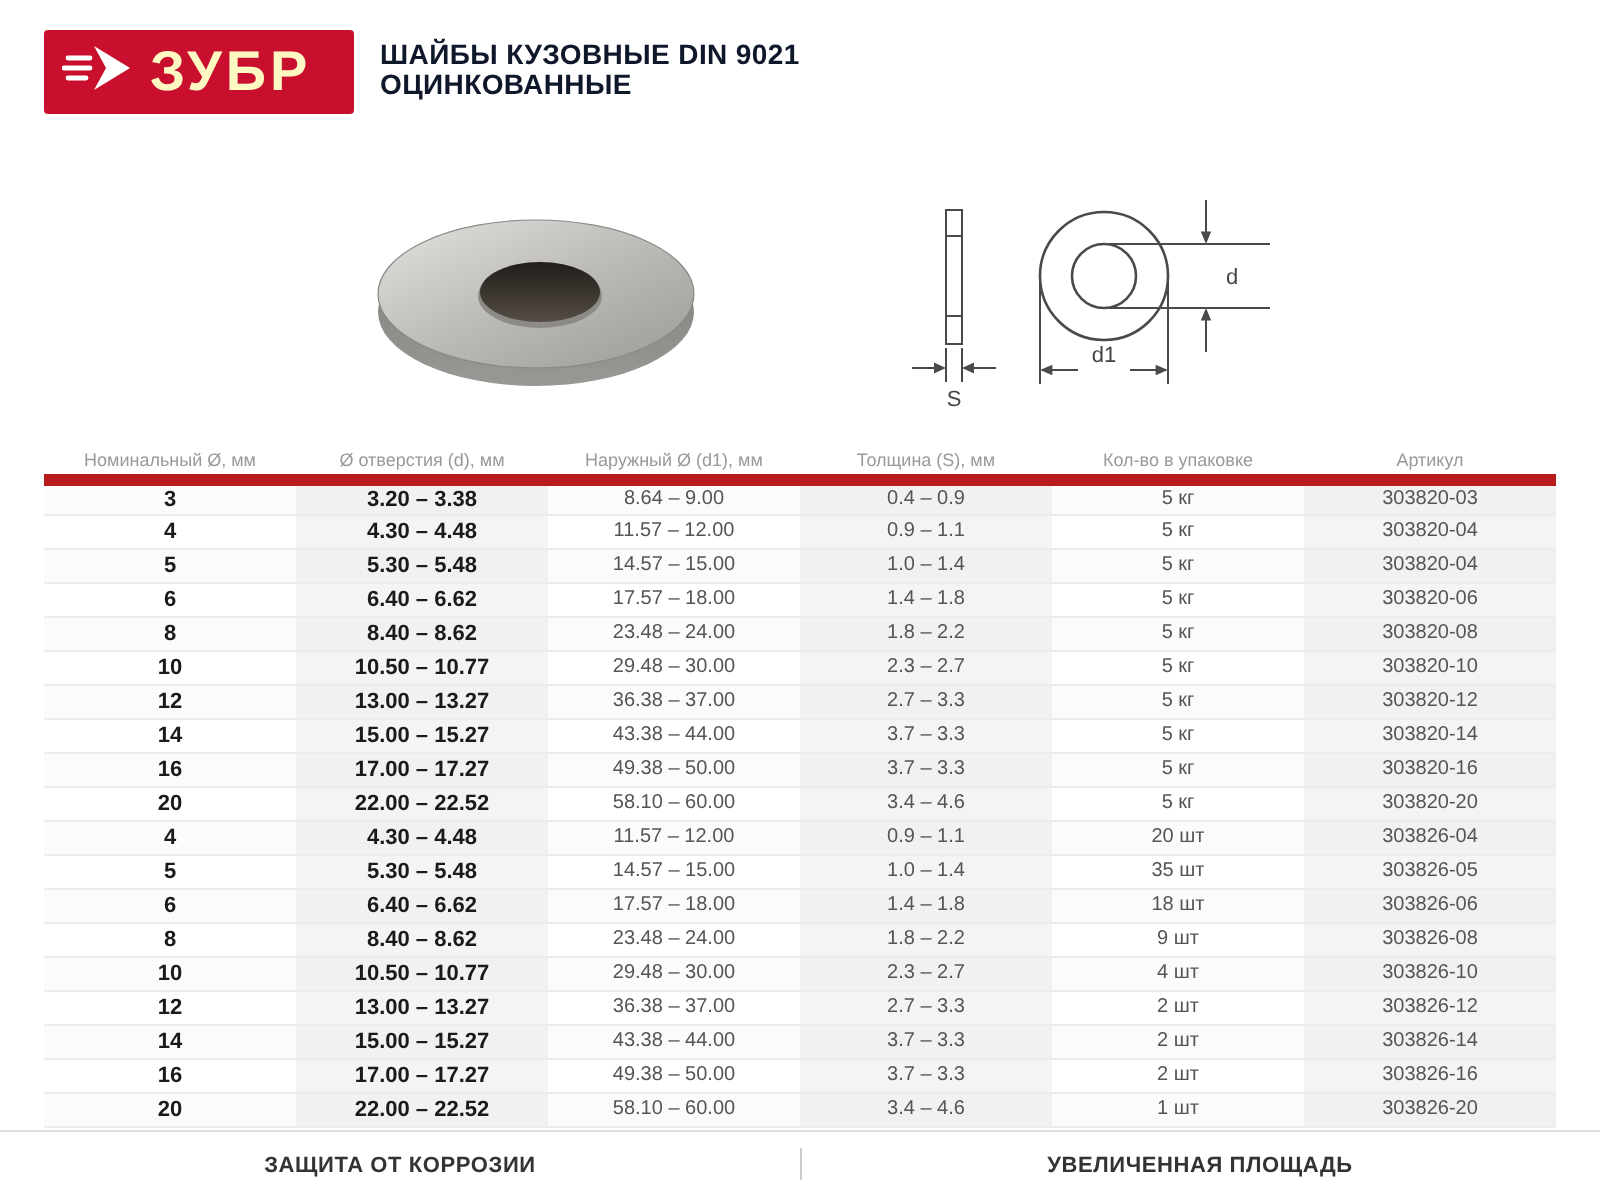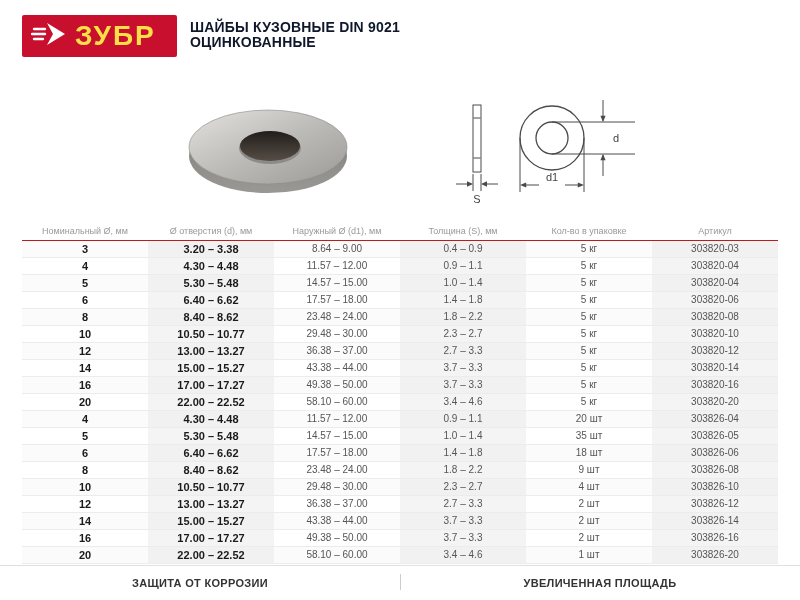--- a/index.html
+++ b/index.html
@@ -2,33 +2,33 @@
 <html><head>
 <meta charset="utf-8">
 <style>
   * { margin:0; padding:0; box-sizing:border-box; }
   html,body { width:800px; height:600px; background:#fff; font-family:"Liberation Sans", sans-serif; }
   #page { position:relative; width:800px; height:600px; background:#fff; overflow:hidden; }
 
   
   .logo-box { position:absolute; left:22px; top:15px; width:155px; height:42px;
     border-radius:2px; display:flex; align-items:center; padding-left:9px; }
-  .logo-text { color:#fde047; font-weight:bold; font-size:28px; letter-spacing:2px; margin-left:6px; line-height:1; }
+  .logo-text { color:#fef9c3; font-weight:bold; font-size:28px; letter-spacing:2px; margin-left:6px; line-height:1; }
   .page-title { position:absolute; left:190px; top:20px; font-weight:bold; font-size:14px;
     color:#0f172a; line-height:15px; letter-spacing:0.2px; }
 
   
   .photo-wrap { position:absolute; left:183px; top:92px; }
   .diagram-wrap { position:absolute; left:450px; top:88px; }
 
   
   .spec-table-wrap { position:absolute; left:22px; top:222px; width:756px; }
   table { width:100%; border-collapse:collapse; table-layout:fixed; }
   thead th { font-weight:normal; font-size:9px; color:#999; height:18px; text-align:center;
-    border-bottom:1px solid #b91c1c; padding:0; }
+    border-bottom:6px solid #b91c1c; padding:0; }
   tbody td { text-align:center; height:17px; padding:0; border-bottom:1px solid #ececec;
     font-size:10px; color:#555; white-space:nowrap; overflow:hidden; }
   tbody td:nth-child(1), tbody td:nth-child(2) { font-weight:bold; color:#1a1a1a; font-size:11px; }
   tbody td:nth-child(even) { background:#f4f4f4; }
   tbody tr:nth-child(odd) td:nth-child(odd) { background:#fbfbfb; }
   tbody tr:nth-child(odd) td:nth-child(even) { background:#f1f1f1; }
 
   
   .footer { position:absolute; left:0; top:565px; width:800px; height:35px;
     border-top:1px solid #e0e0e0; display:flex; }

